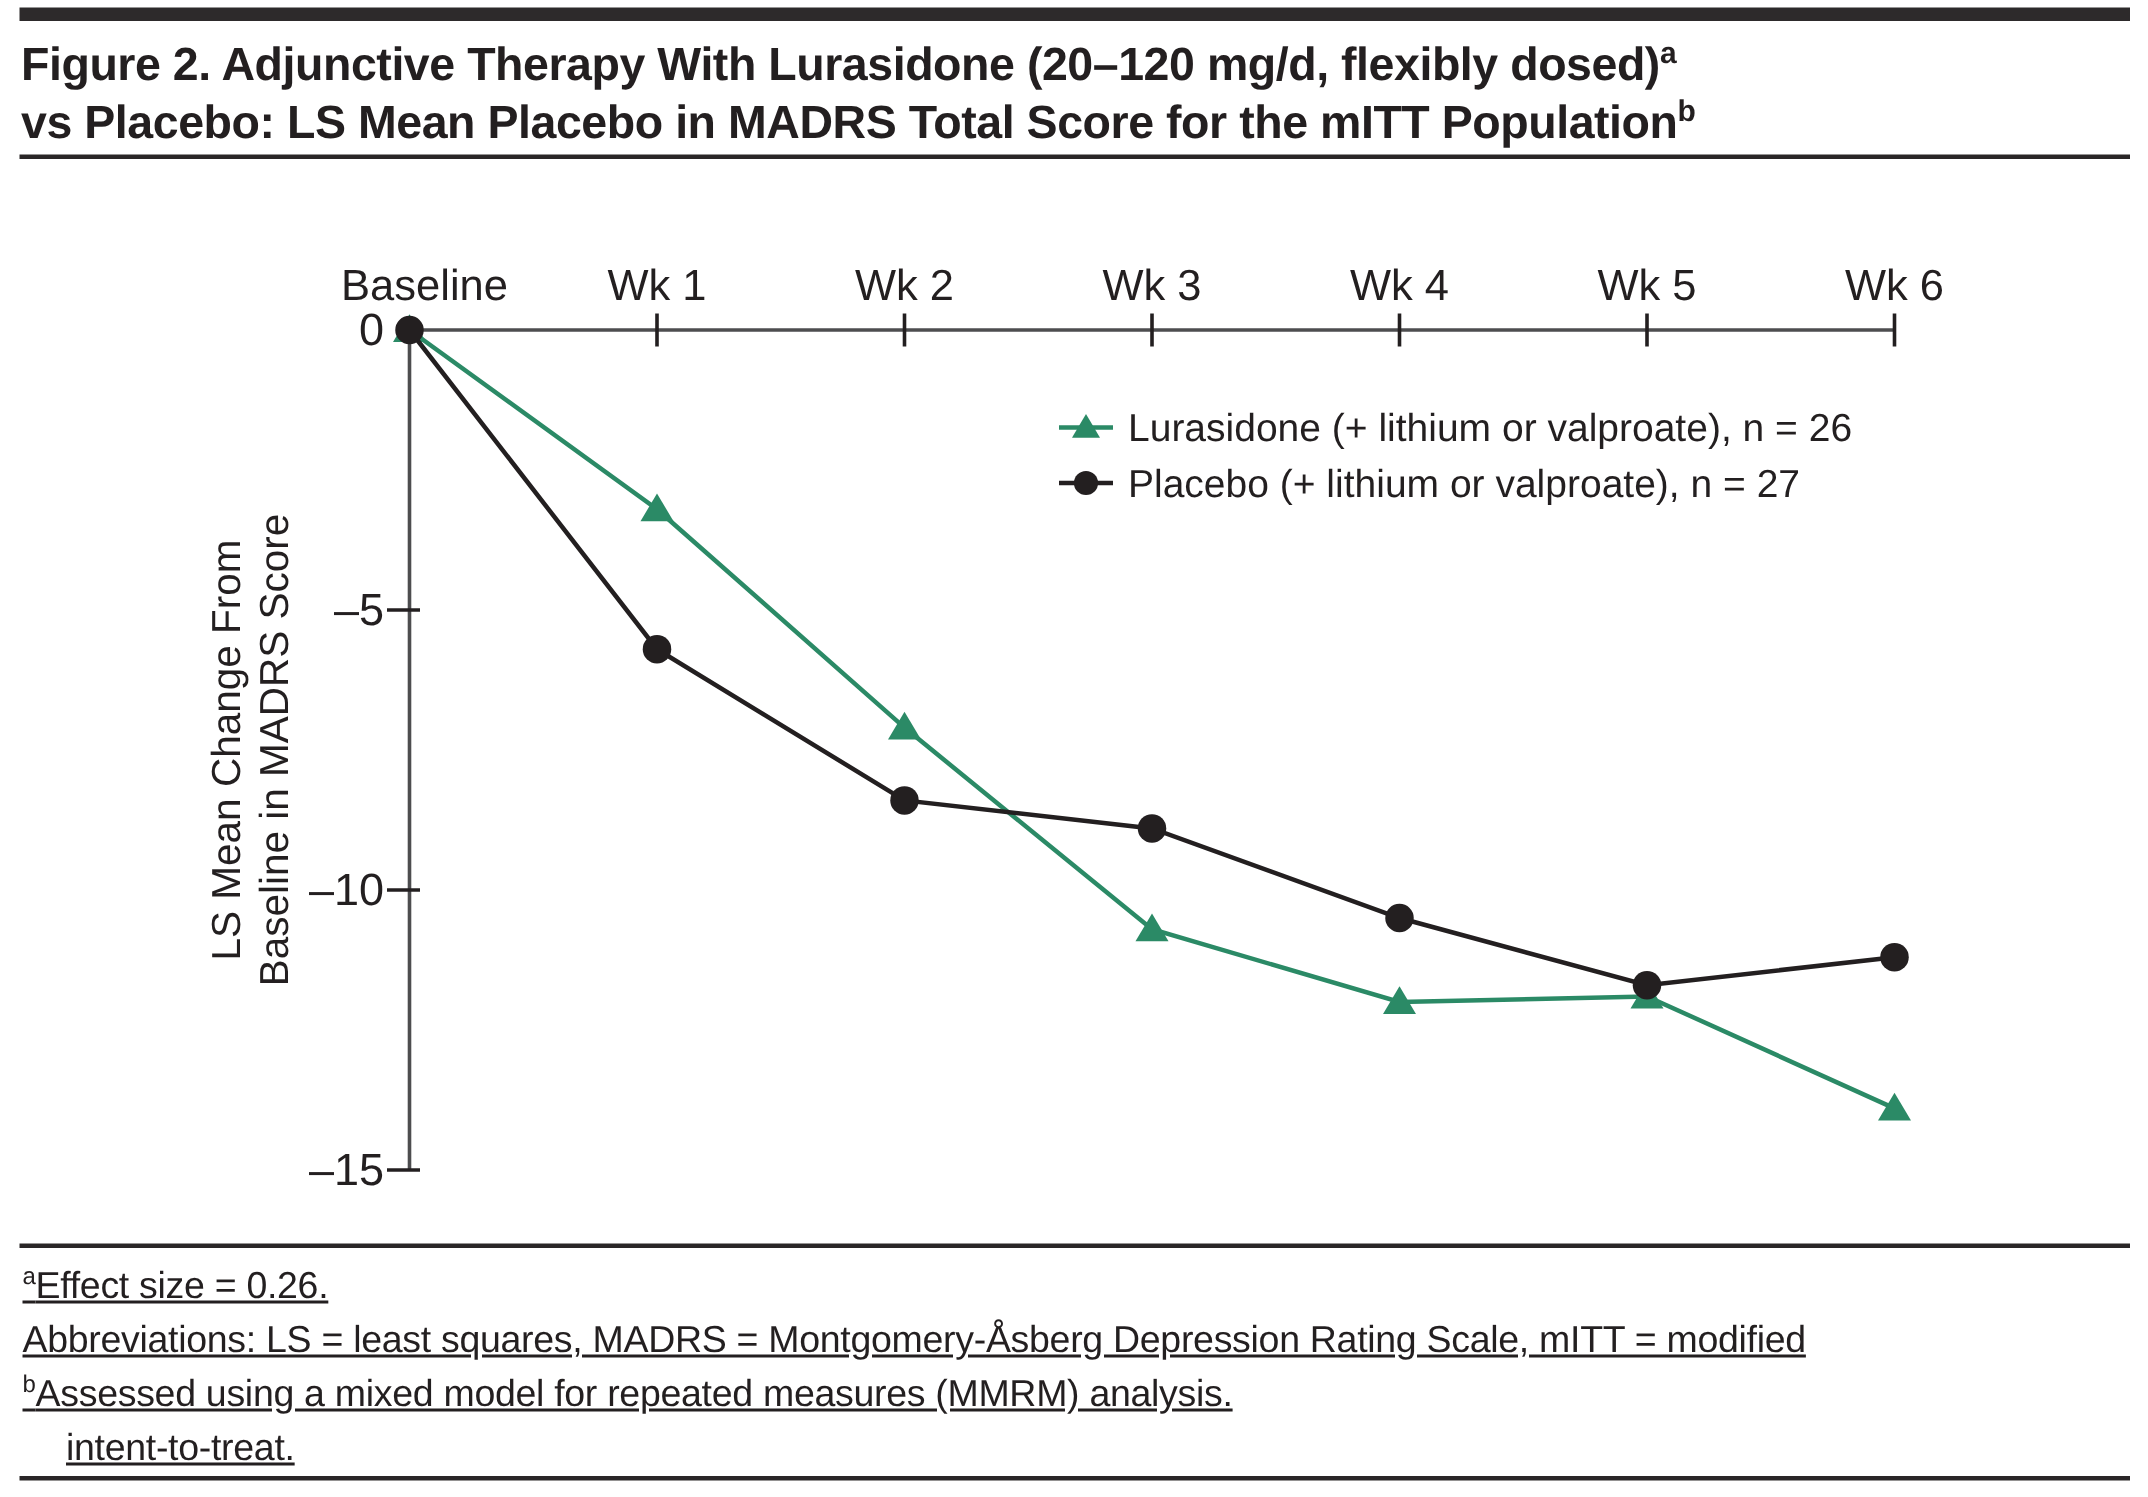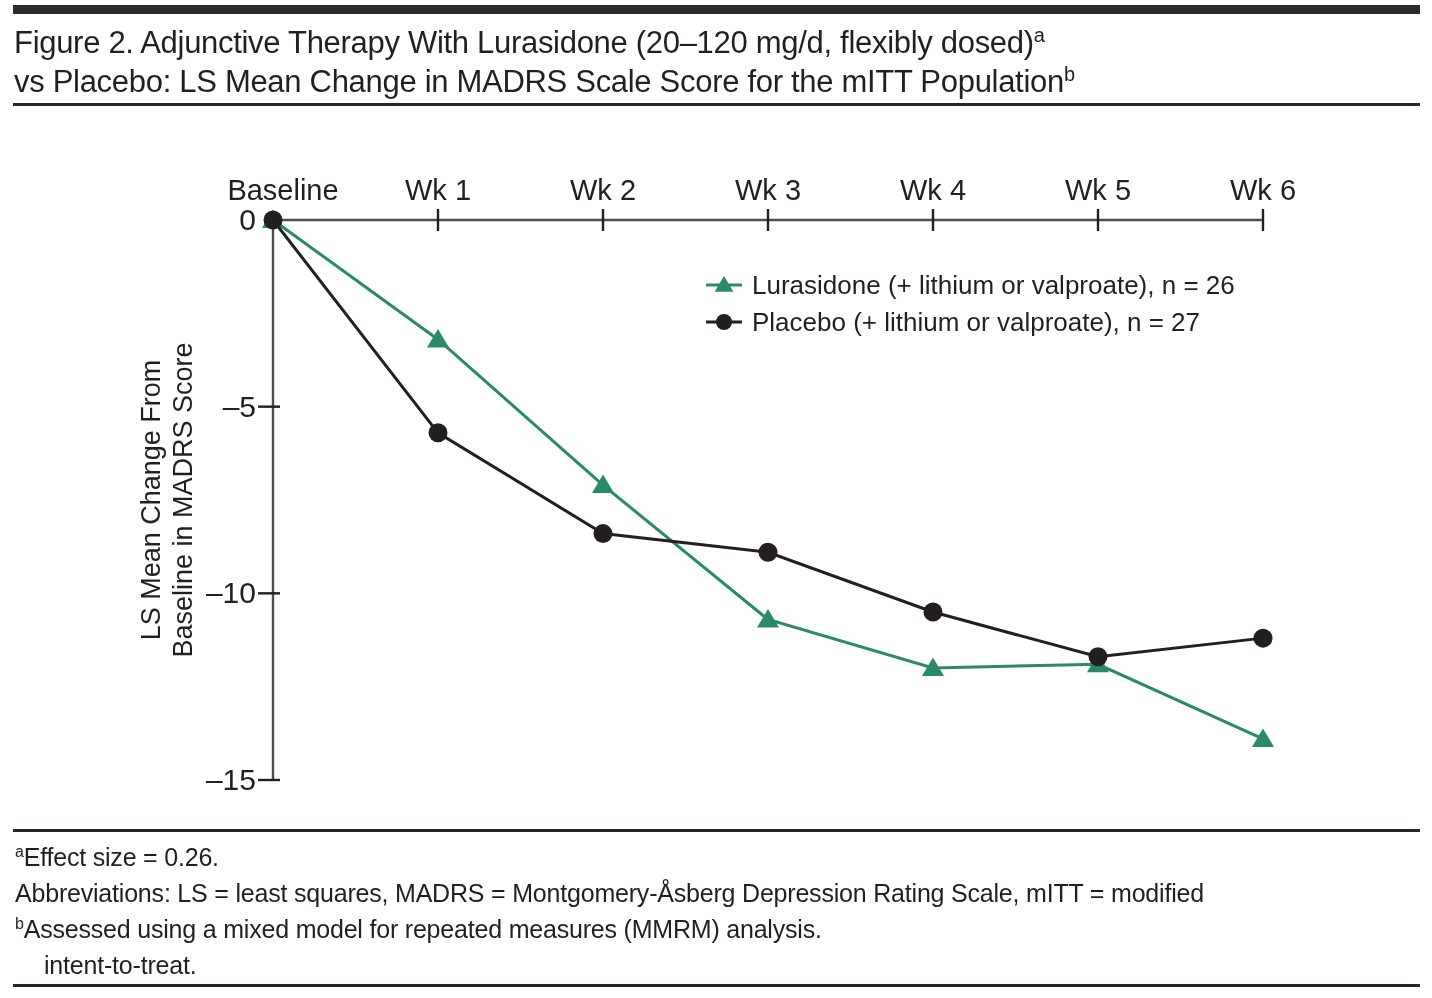--- a/index.html
+++ b/index.html
@@ -4,44 +4,44 @@
 <style>
   html,body{margin:0;padding:0;}
   body{
     width:1432px;height:998px;position:relative;background:#ffffff;
     font-family:"Liberation Sans", sans-serif;color:#231F20;overflow:hidden;
   }
   .hrule{position:absolute;left:13px;right:12px;background:#2a2627;}
   #top-bar{top:5px;height:9px;background:#2d2a2b;}
   #title-block{
     position:absolute;left:14px;top:23px;width:1404px;
-    font-size:31px;font-weight:normal;line-height:39px;letter-spacing:-0.3px;
+    font-size:31px;font-weight:bold;line-height:39px;letter-spacing:-0.3px;
   }
   #title-block sup{font-size:20px;line-height:0;vertical-align:super;}
   #rule-under-title{top:103px;height:3px;}
   #chart{position:absolute;left:0;top:130px;}
   #foot-rule-top{top:829px;height:3px;}
   #footnotes{
     position:absolute;left:15px;top:839px;width:1404px;
-    font-size:25px;line-height:36px;letter-spacing:-0.2px;
+    font-size:25px;line-height:36px;letter-spacing:-0.2px;text-decoration:underline;
   }
   .fn-line{white-space:nowrap;}
   .fn-line sup{font-size:16px;vertical-align:super;line-height:0;}
   .fn-indent{padding-left:29px;}
   #foot-rule-bottom{top:984px;height:3px;}
   svg text{fill:#231F20;}
 </style>
 </head>
 <body>
 
 <div id="top-bar" class="hrule"></div>
 
 <div id="title-block">
   <div class="t-line"><span>Figure 2. Adjunctive Therapy With Lurasidone (20–120 mg/d, flexibly dosed)</span><sup>a</sup></div>
-  <div class="t-line"><span>vs Placebo: LS Mean Change in MADRS Scale Score for the mITT Population</span><sup>b</sup></div>
+  <div class="t-line"><span>vs Placebo: LS Mean Placebo in MADRS Total Score for the mITT Population</span><sup>b</sup></div>
 </div>
 
 <div id="rule-under-title" class="hrule"></div>
 
 <svg id="chart" width="1432" height="700" viewBox="0 0 1432 700">
     <line x1="273" y1="90" x2="1263" y2="90" stroke="#4d4d4f" stroke-width="2.4"></line>
     <text x="283" y="70" font-size="29" text-anchor="middle" font-family="&quot;Liberation Sans&quot;, sans-serif">Baseline</text>
     <line x1="438" y1="79" x2="438" y2="101" stroke="#231F20" stroke-width="2.4"></line>
     <text x="438" y="70" font-size="29" text-anchor="middle" font-family="&quot;Liberation Sans&quot;, sans-serif">Wk 1</text>
     <line x1="603" y1="79" x2="603" y2="101" stroke="#231F20" stroke-width="2.4"></line>

